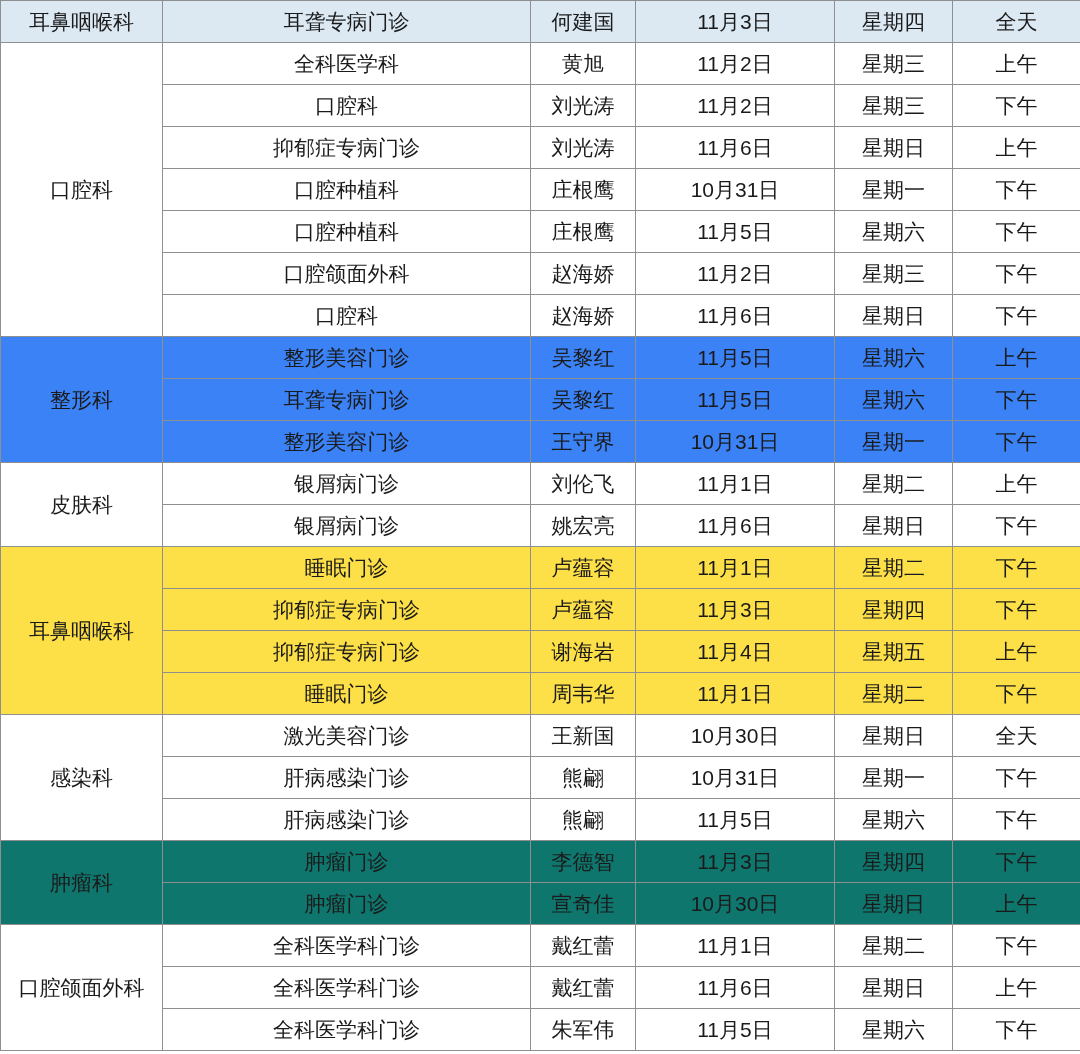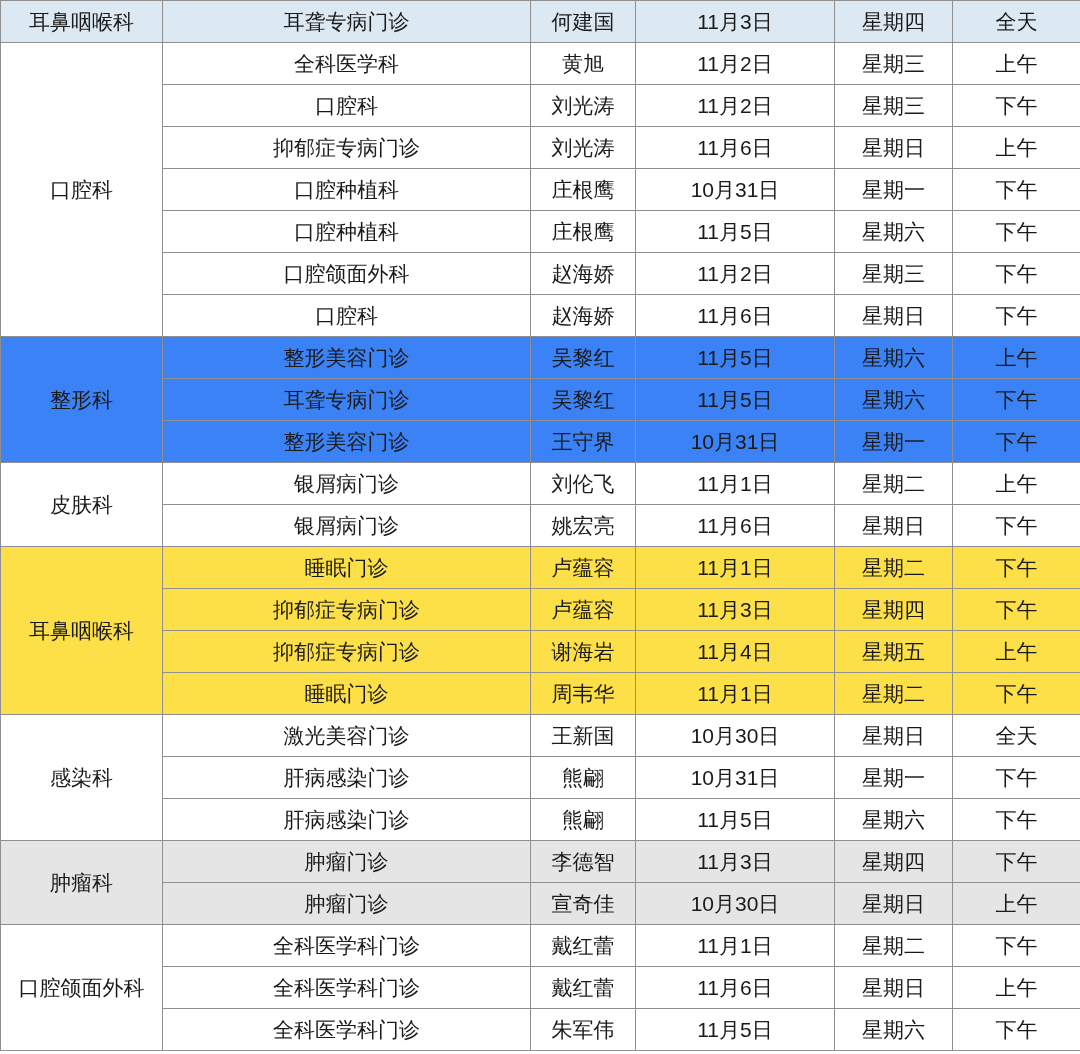--- a/index.html
+++ b/index.html
@@ -50,21 +50,21 @@
   }
   td.date, td.week, td.period {
     font-size: 21px;
   }
 
   
   tr.theme-blue  td { background: #dce9f3; }
   tr.theme-white td { background: #ffffff; }
   tr.theme-cream td { background: #3b82f6; }
   tr.theme-peach td { background: #fde047; }
-  tr.theme-green td { background: #e5e5e5; }
+  tr.theme-green td { background: #0f766e; }
 
   
   tr.theme-blue td.dept,
   tr.theme-cream td.dept,
   tr.theme-peach td.dept,
   tr.theme-green td.dept {
     font-weight: normal;
   }
 </style>
 </head>

